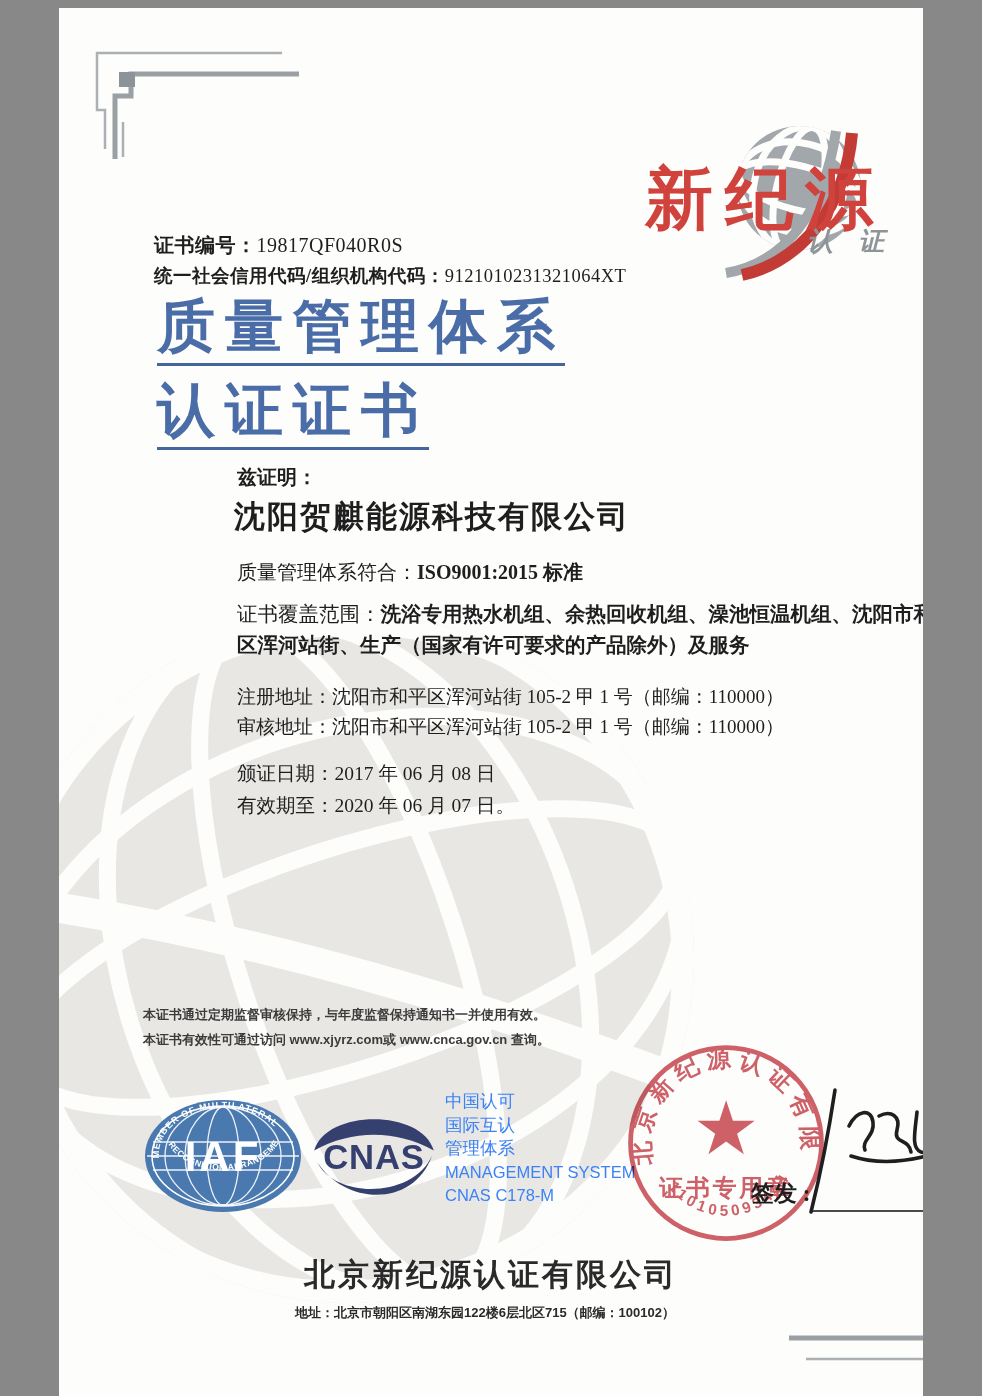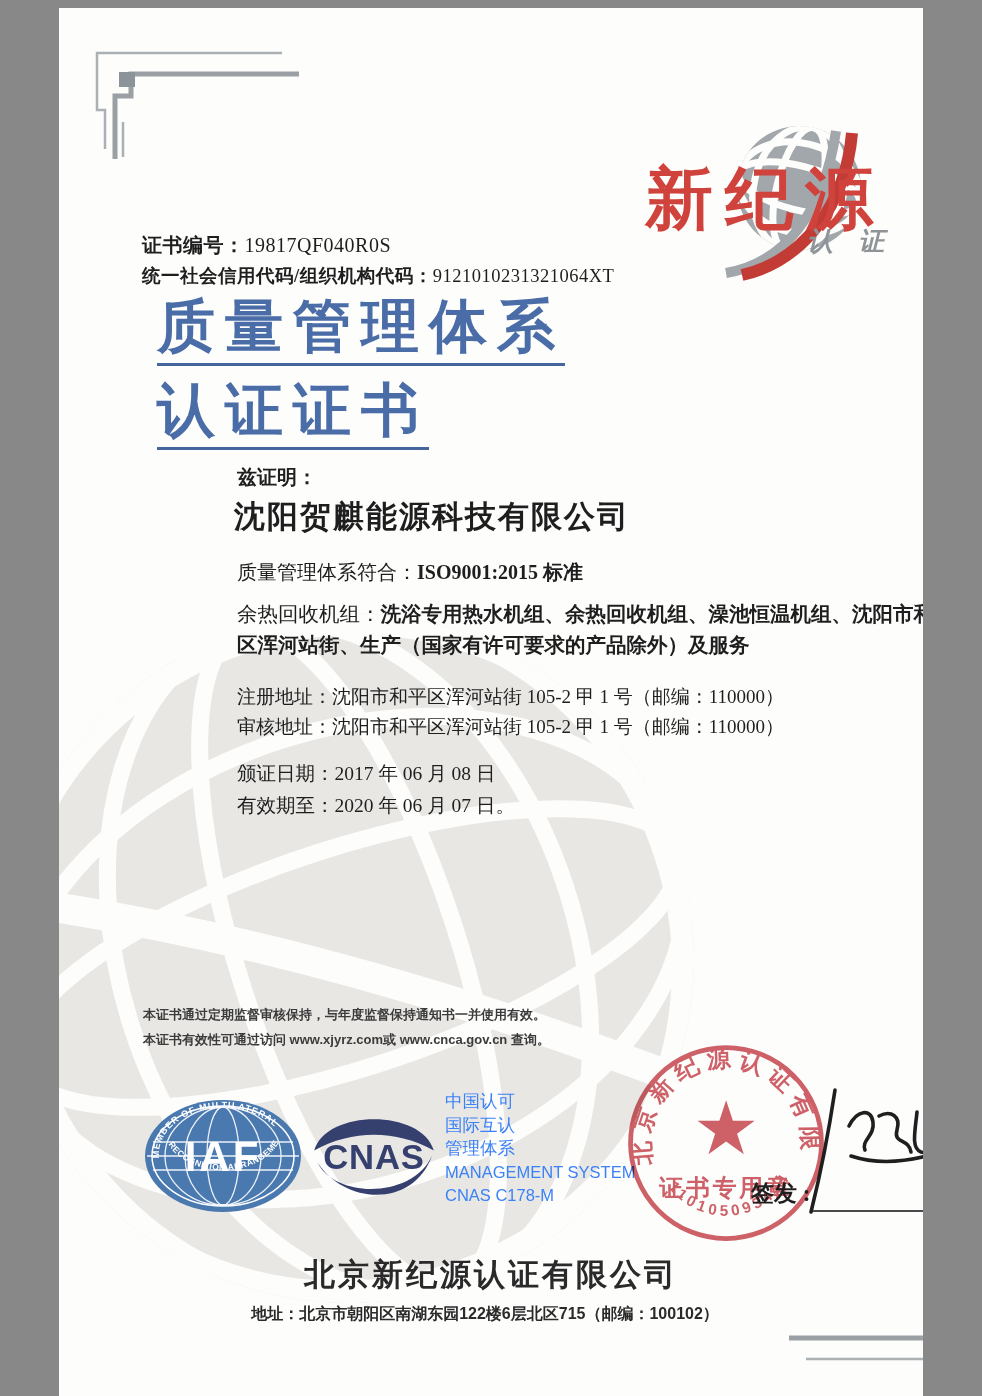--- a/index.html
+++ b/index.html
@@ -5,21 +5,21 @@
   html,body{margin:0;padding:0;background:#888;}
   .page{
     position:relative;width:864px;height:1396px;margin:8px auto;
     background:#fdfdfc;overflow:hidden;
     font-family:"Liberation Serif","DejaVu Serif",serif;
     color:#1e1e1e;
   }
   .abs{position:absolute;}
   .b{font-weight:700;}
   
-  .certline{left:83px;font-size:20px;letter-spacing:.5px;white-space:nowrap;}
+  .certline{left:95px;font-size:20px;letter-spacing:.5px;white-space:nowrap;}
   .certline .lab{font-weight:700;}
   
   .title-wrap{left:98px;top:288px;color:#4a6da8;font-family:"Liberation Sans","DejaVu Sans",sans-serif;}
   .title-line{display:inline-block;font-size:58px;font-weight:700;letter-spacing:10px;
     padding-bottom:6px;border-bottom:3.5px solid #44659e;line-height:1.05;}
   .title-line2{margin-top:14px;}
   
   .certify{left:178px;top:456px;font-size:20px;font-weight:700;}
   .company{left:175px;top:488px;font-size:31px;font-weight:700;letter-spacing:2px;white-space:nowrap;}
   .isoline{left:178px;top:551px;font-size:20px;white-space:nowrap;}
@@ -36,21 +36,21 @@
   .brand{left:586px;top:146px;font-size:68px;font-weight:700;letter-spacing:12px;
     color:#d0423c;font-family:"Liberation Sans","DejaVu Sans",sans-serif;white-space:nowrap;}
   .brand-sub{left:748px;top:216px;font-size:26px;font-weight:700;letter-spacing:9px;
     color:#8e9497;font-family:"Liberation Sans","DejaVu Sans",sans-serif;white-space:nowrap;font-style:italic;}
   
   .sign-label{left:692px;top:1170px;font-size:23px;font-weight:700;white-space:nowrap;}
   .sign-line{left:754px;top:1202px;width:140px;height:0;border-top:2px solid #4a4a4a;}
   
   .footer-company{left:0;right:0;top:1246px;text-align:center;font-size:31px;font-weight:700;
     letter-spacing:3px;color:#2a2a2a;font-family:"Liberation Sans","DejaVu Sans",sans-serif;}
-  .footer-addr{left:0;right:12px;top:1296px;text-align:center;font-size:16px;font-weight:600;
+  .footer-addr{left:0;right:12px;top:1296px;text-align:center;font-size:13px;font-weight:600;
     color:#2a2a2a;font-family:"Liberation Sans","DejaVu Sans",sans-serif;}
   .z0{z-index:0;} .z1{z-index:1;} .z2{z-index:2;} .z3{z-index:3;}
   .stamp{mix-blend-mode:multiply;opacity:.92;}
 </style>
 </head>
 <body>
 
 <div class="page">
 
   <svg class="abs z0" style="left:0;top:0;" width="982" height="1396" viewBox="0 0 982 1396">
@@ -121,21 +121,21 @@
   </div>
 
   <div class="abs z2 certify">兹证明：</div>
   <div class="abs z2 company">沈阳贺麒能源科技有限公司</div>
 
   <div class="abs z2 isoline">
     <span>质量管理体系符合：</span><span class="b">ISO9001:2015 标准</span>
   </div>
 
   <div class="abs z2 scope">
-    <span>余热回收机组：</span><span class="b">洗浴专用热水机组、余热回收机组、澡池恒温机组、沈阳市和平区浑河站街、生产（国家有许可要求的产品除外）及服务</span>
+    <span>证书覆盖范围：</span><span class="b">洗浴专用热水机组、余热回收机组、澡池恒温机组、沈阳市和平区浑河站街、生产（国家有许可要求的产品除外）及服务</span>
   </div>
 
   <div class="abs z2 addr" style="top:676px;">
     <span>注册地址：</span><span>沈阳市和平区浑河站街 105-2 甲 1 号（邮编：110000）</span>
   </div>
   <div class="abs z2 addr" style="top:706px;">
     <span>审核地址：</span><span>沈阳市和平区浑河站街 105-2 甲 1 号（邮编：110000）</span>
   </div>
 
   <div class="abs z2 dates" style="top:752px;">

